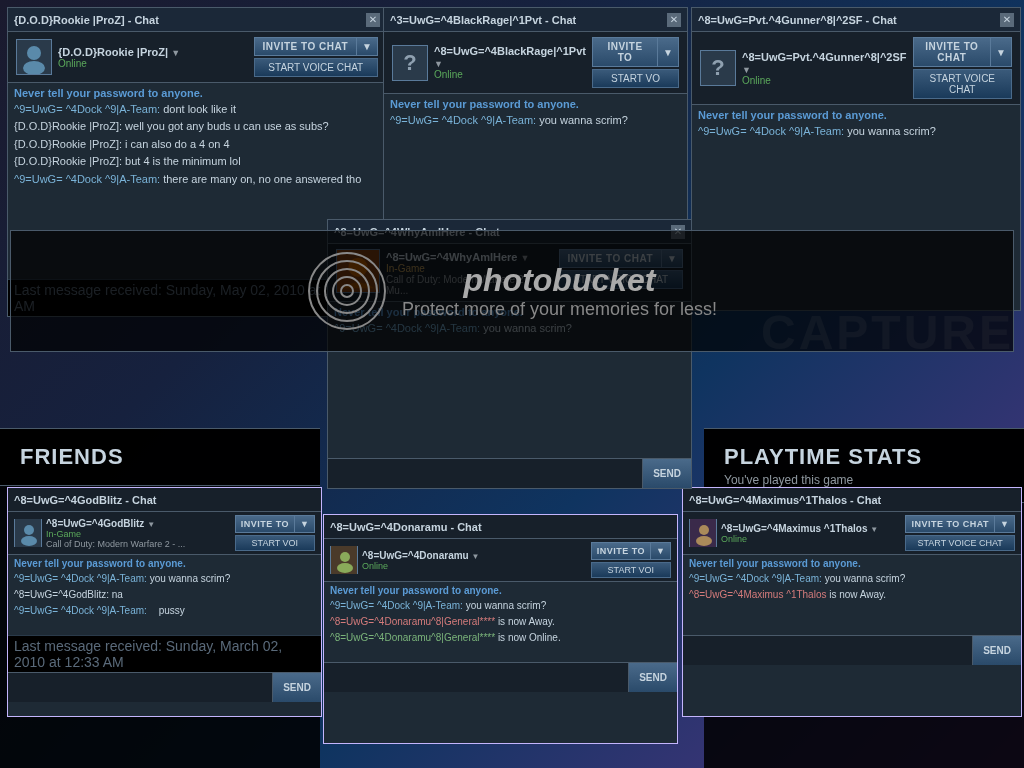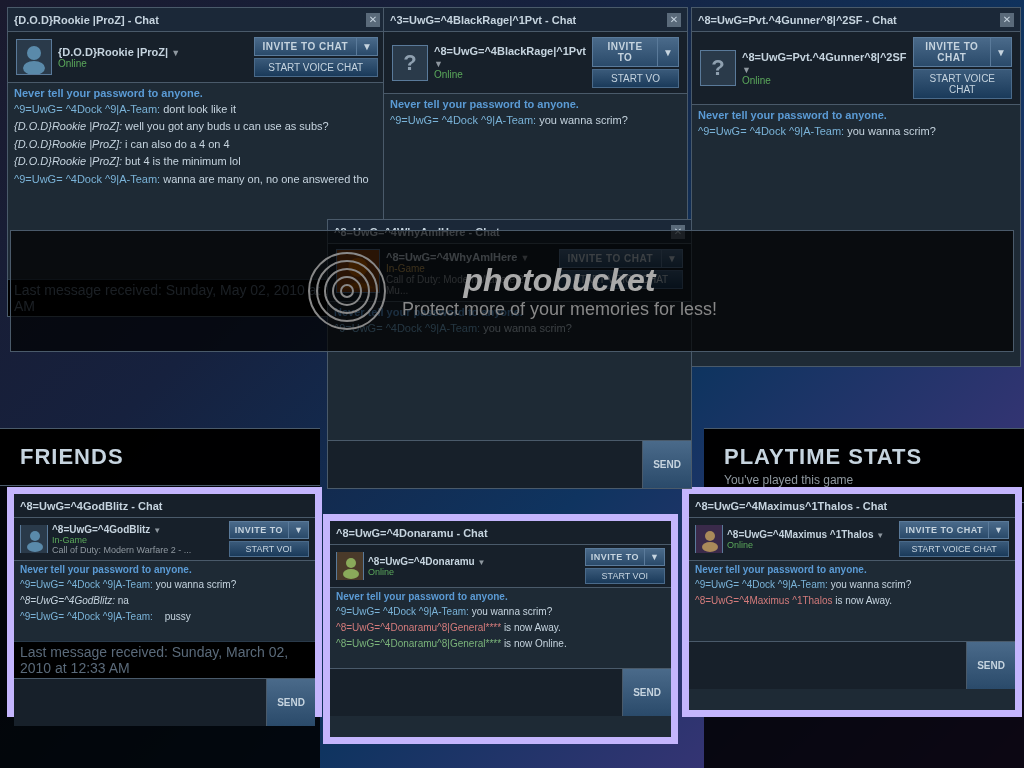--- a/index.html
+++ b/index.html
@@ -247,21 +247,21 @@
       margin-bottom: 3px;
       font-size: 11px;
     }
 
     .msg-line {
       margin-bottom: 2px;
       line-height: 1.4;
     }
 
     .msg-user-1 { color: #7ab3d8; }
-    .msg-user-2 { color: #c6d4df; font-style: italic; }
+    .msg-user-2 { color: #c6d4df; }
     .msg-user-3 { color: #d47b7b; }
     .msg-user-green { color: #7ab37a; }
 
     .chat-input-row {
       display: flex;
       border-top: 1px solid #4a5a6a;
     }
 
     .chat-input {
       flex: 1;
@@ -272,38 +272,38 @@
       font-size: 11px;
       outline: none;
     }
 
     .btn-send {
       background: linear-gradient(to bottom, #4a6a8a, #2a4a6a);
       border: none;
       border-left: 1px solid #4a5a6a;
       color: #c6d4df;
       font-size: 10px;
-      padding: 18px 10px;
+      padding: 9px 10px;
       cursor: pointer;
       font-weight: bold;
     }
 
     .last-msg {
       font-size: 14px;
       color: #5a6a7a;
       padding: 2px 6px;
       background: #000000;
       border-top: 1px solid #2a3a4a;
     }
 
     
     .mini-chat {
       position: absolute;
       background: #1e2a35;
-      border: 7px solid #c4b5fd;
+      border: 1px solid #c4b5fd;
       z-index: 10;
     }
 
     .mini-chat-header {
       background: #17202a;
       padding: 3px 6px;
       display: flex;
       align-items: center;
       gap: 4px;
       border-bottom: 1px solid #4a5a6a;
@@ -414,21 +414,21 @@
     <div class="msg-line">
       <span class="msg-user-2">{D.O.D}Rookie |ProZ]:</span> <span style="color:#c6d4df;">well you got any buds u can use as subs?</span>
     </div>
     <div class="msg-line">
       <span class="msg-user-2">{D.O.D}Rookie |ProZ]:</span> <span style="color:#c6d4df;">i can also do a 4 on 4</span>
     </div>
     <div class="msg-line">
       <span class="msg-user-2">{D.O.D}Rookie |ProZ]:</span> <span style="color:#c6d4df;">but 4 is the minimum lol</span>
     </div>
     <div class="msg-line">
-      <span class="msg-user-1">^9=UwG= ^4Dock ^9|A-Team:</span> <span style="color:#c6d4df;">wanna are many on, no one answered tho</span>
+      <span class="msg-user-1">^9=UwG= ^4Dock ^9|A-Team:</span> <span style="color:#c6d4df;">there are many on, no one answered tho</span>
     </div>
   </div>
   <div class="last-msg">Last message received: Sunday, May 02, 2010 at 12:40 AM</div>
 </div>
 
 <div class="chat-window" style="left:383px; top:7px; width:305px; height:280px;">
   <div class="chat-titlebar">
     <span class="chat-titlebar-text">^3=UwG=^4BlackRage|^1Pvt - Chat</span>
     <button class="close-btn">✕</button>
   </div>
@@ -450,21 +450,21 @@
     </div>
   </div>
   <div class="chat-messages">
     <div class="warning-msg">Never tell your password to anyone.</div>
     <div class="msg-line">
       <span class="msg-user-1">^9=UwG= ^4Dock ^9|A-Team:</span> <span style="color:#c6d4df;">you wanna scrim?</span>
     </div>
   </div>
 </div>
 
-<div class="chat-window" style="left:691px; top:7px; width:330px; height:360px;">
+<div class="chat-window" style="left:691px; top:7px; width:330px; height:304px;">
   <div class="chat-titlebar">
     <span class="chat-titlebar-text">^8=UwG=Pvt.^4Gunner^8|^2SF - Chat</span>
     <button class="close-btn">✕</button>
   </div>
   <div class="chat-header">
     <div class="avatar avatar-question">?</div>
     <div class="user-info">
       <div class="username">
         <span>^8=UwG=Pvt.^4Gunner^8|^2SF</span>
         <span style="color:#8f98a0; font-size:9px;">▼</span>

